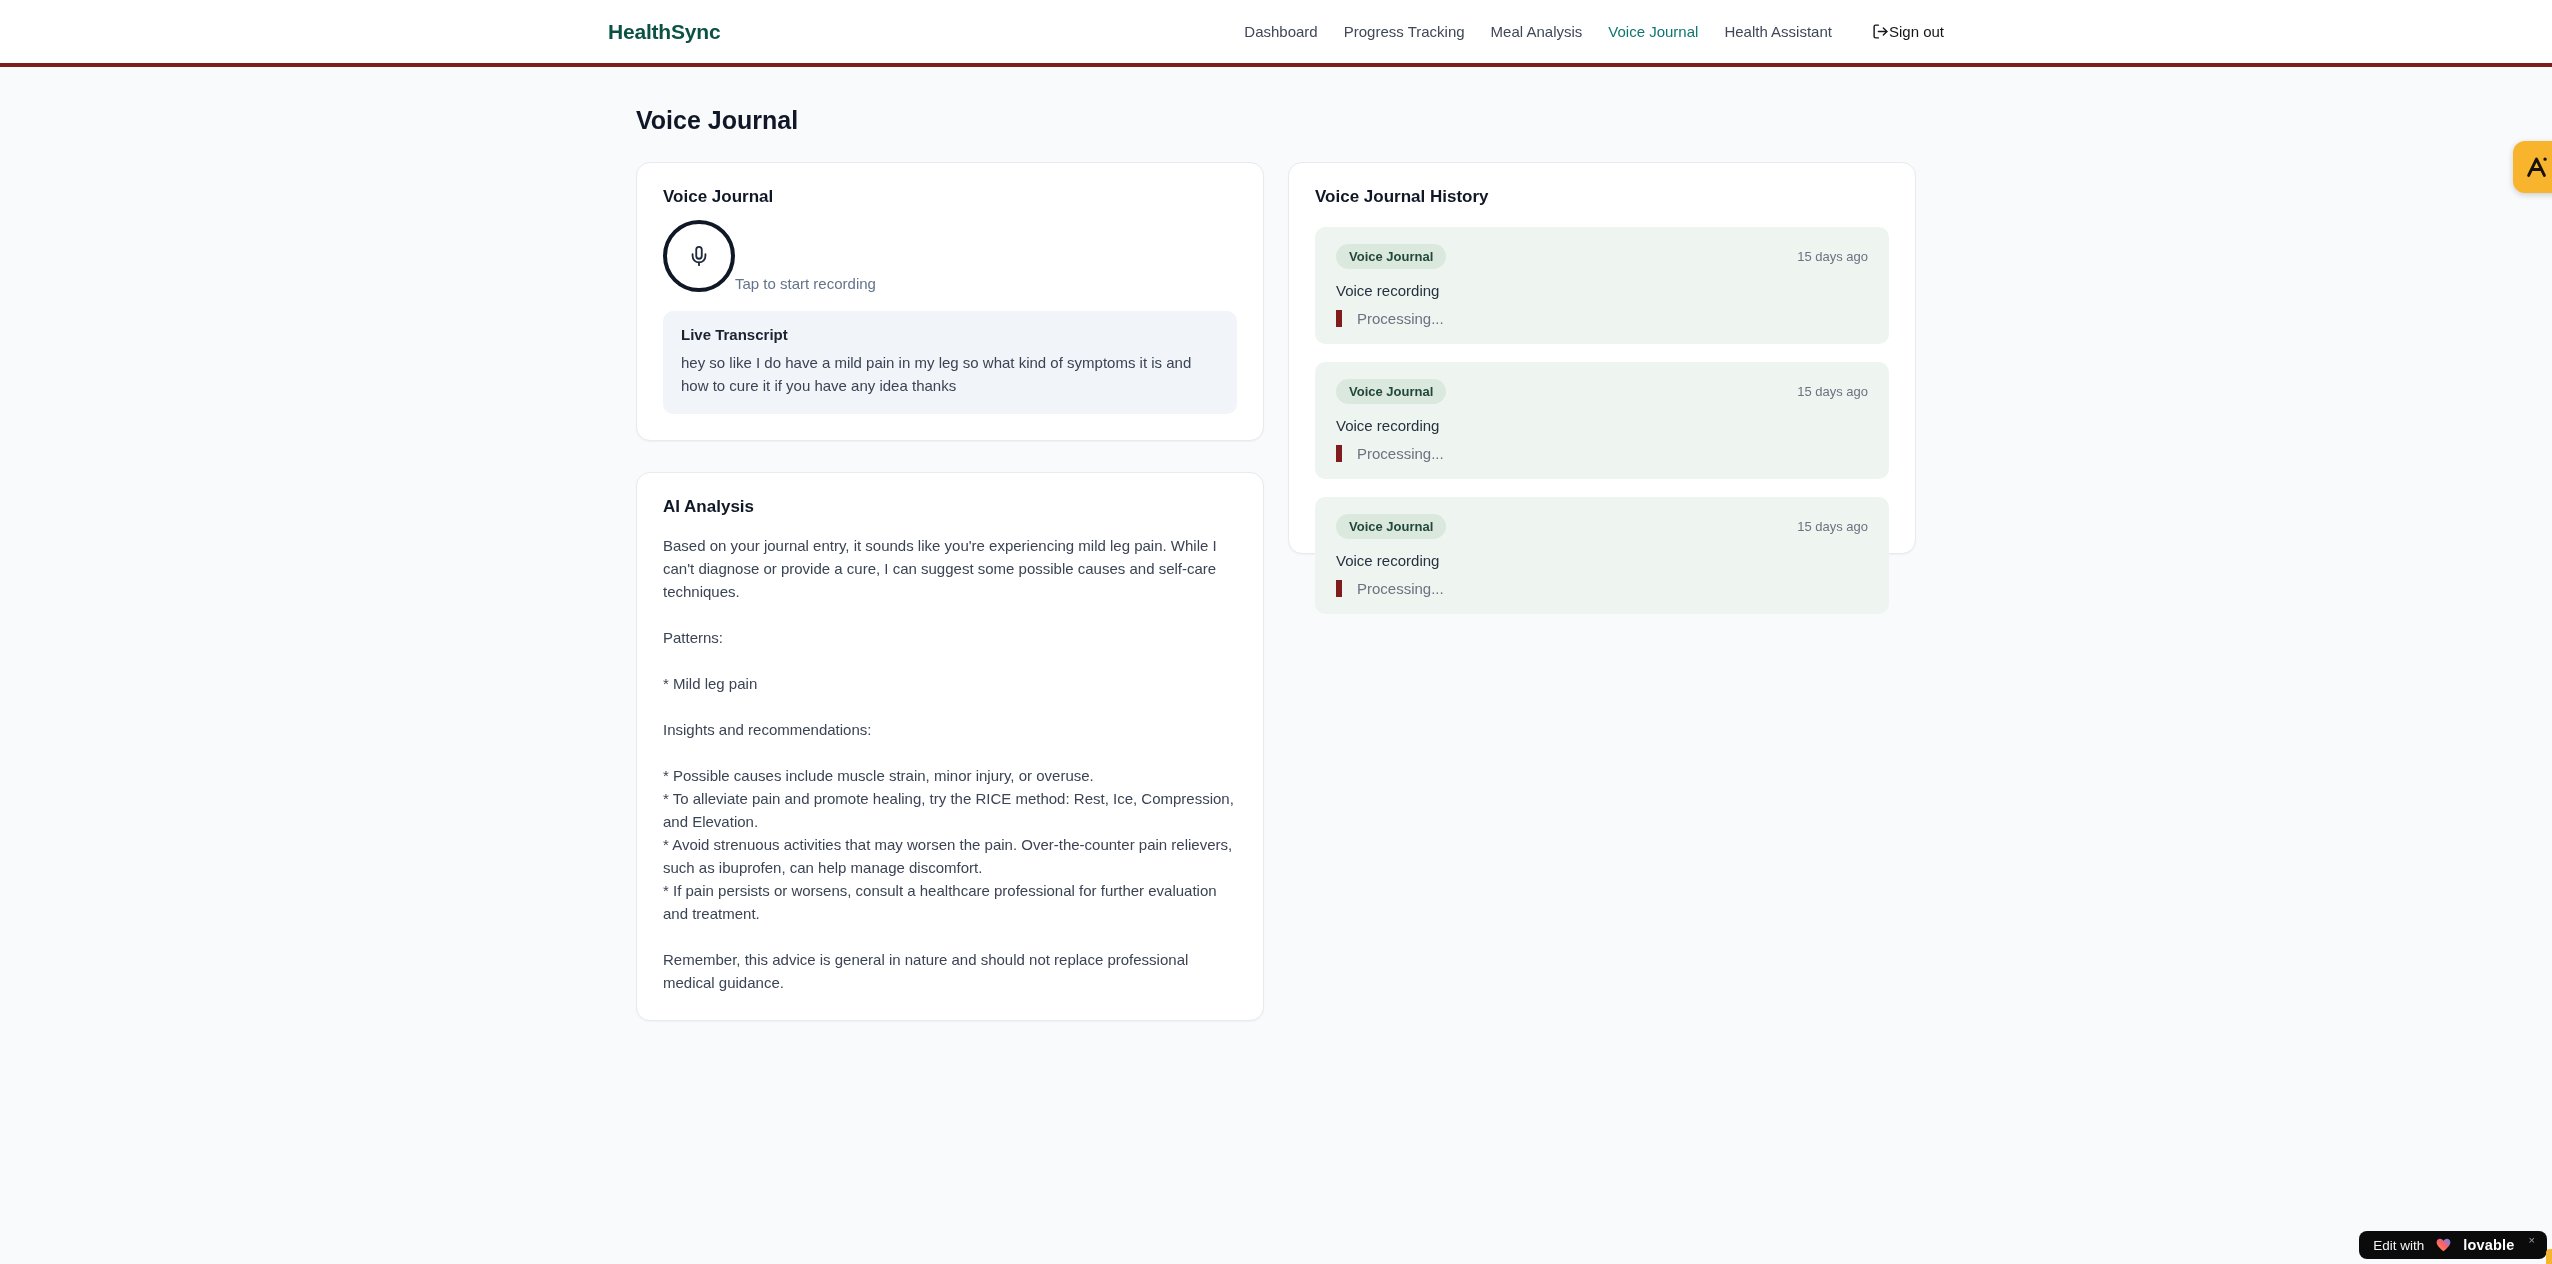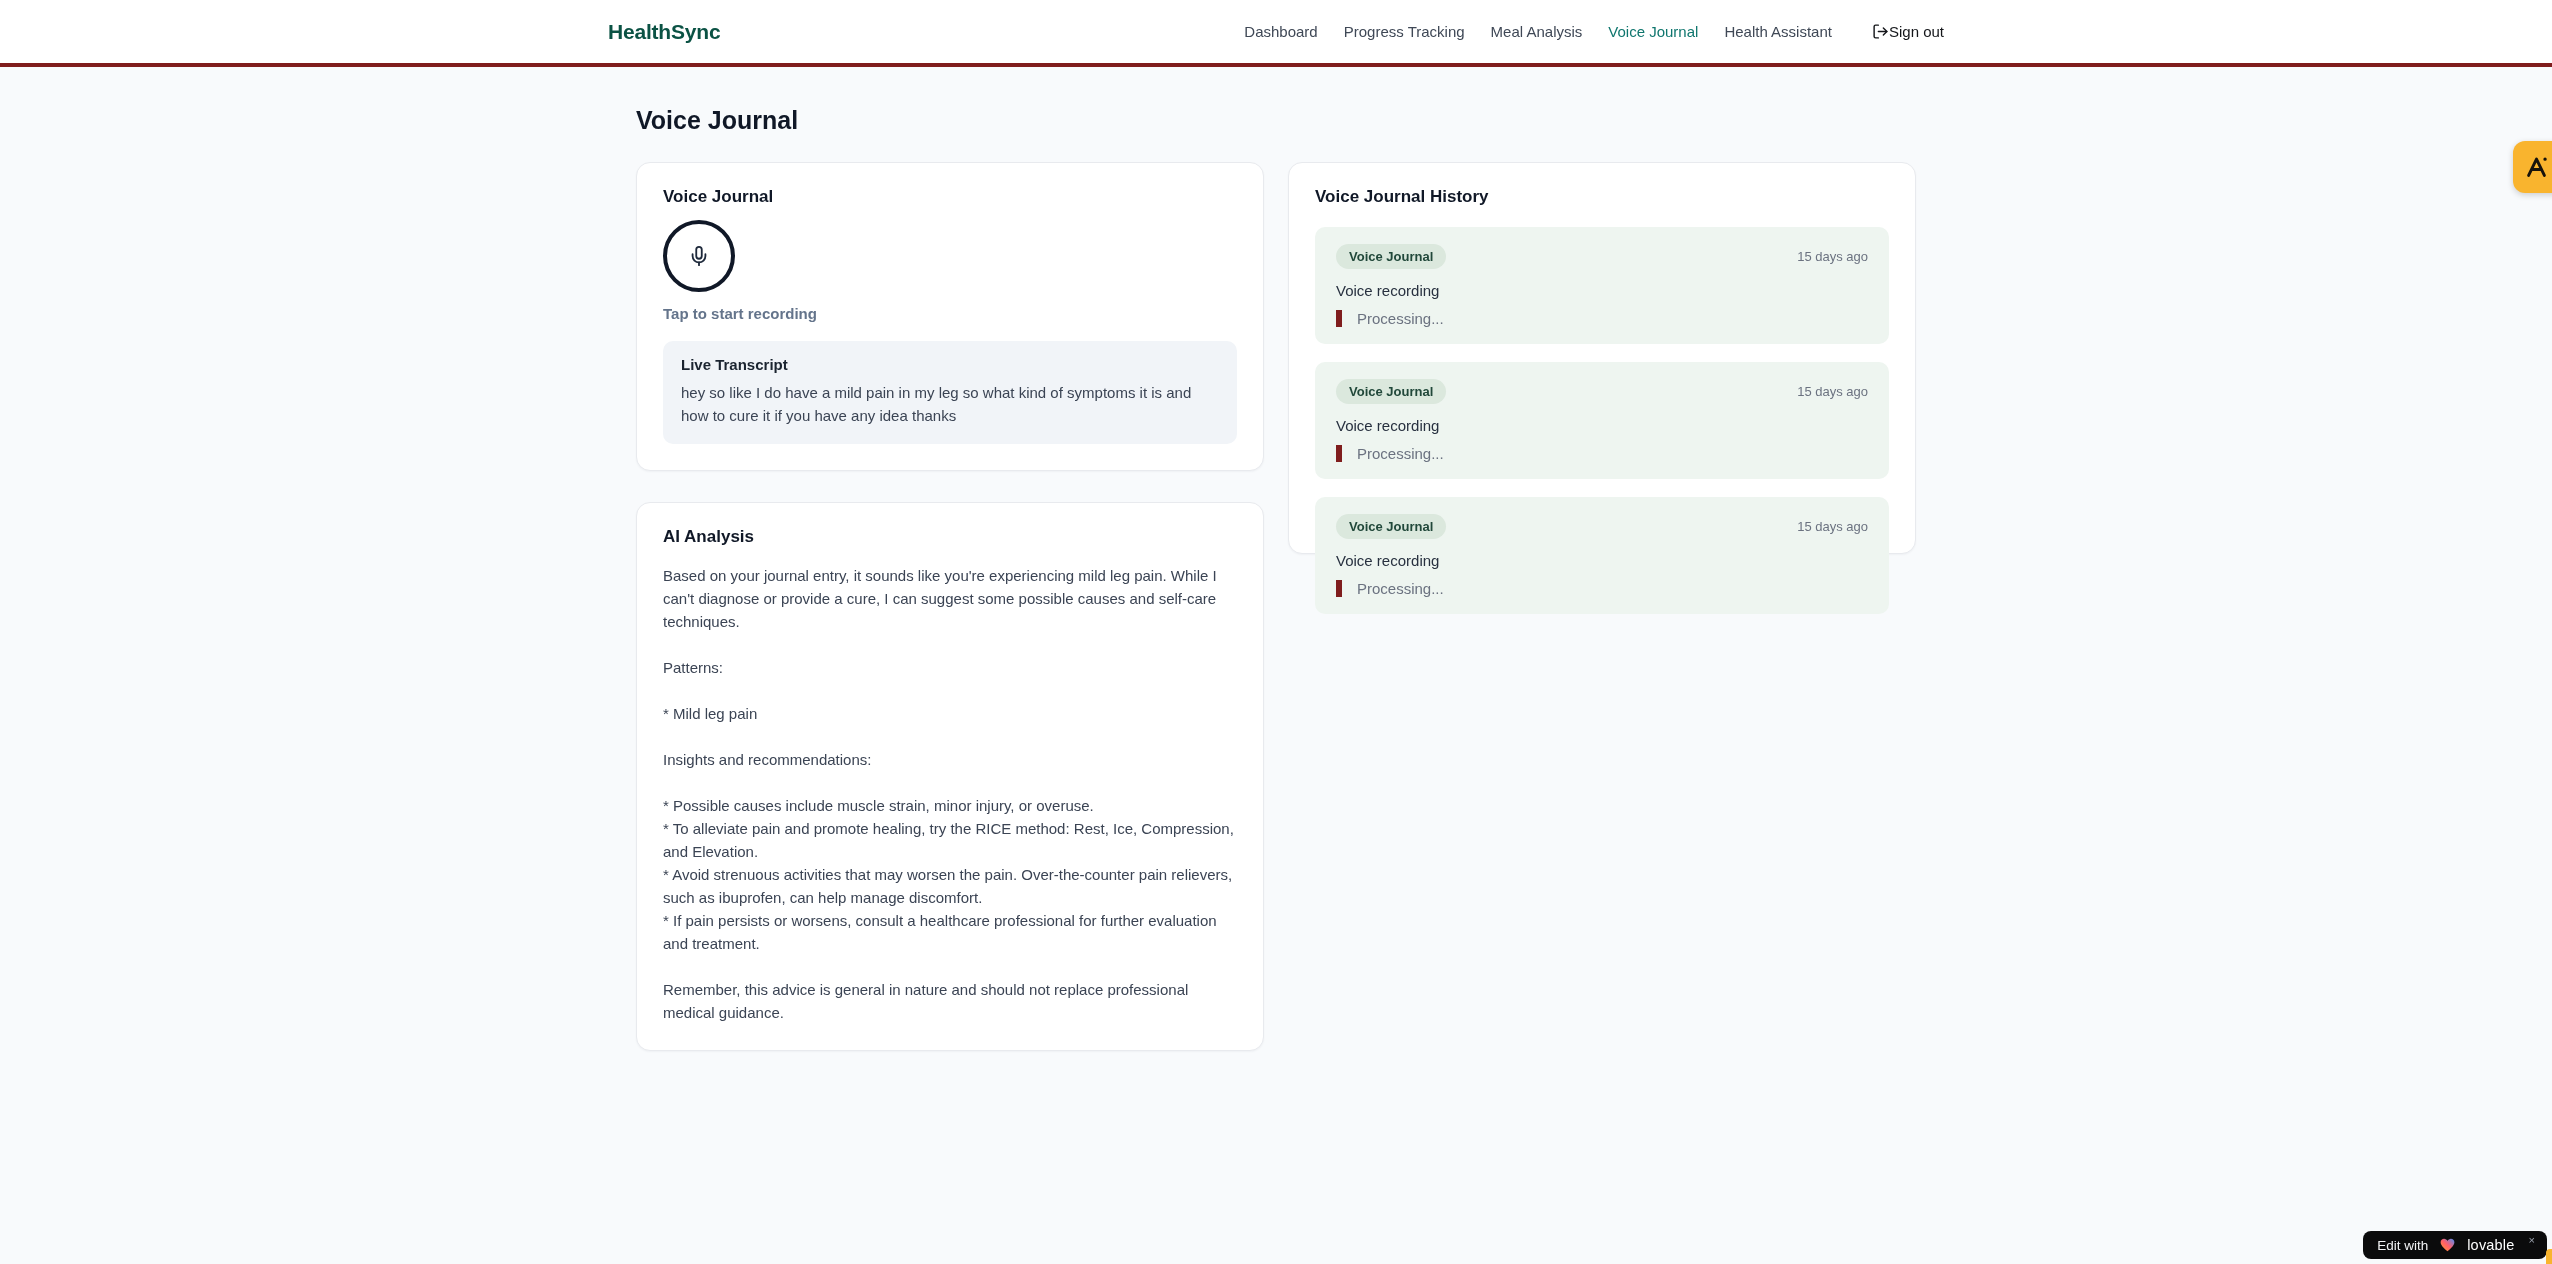--- a/index.html
+++ b/index.html
@@ -46,21 +46,21 @@
   .card {
     background: #ffffff;
     border: 1px solid #e8eaee;
     border-radius: 14px;
     padding: 24px 26px 26px;
     box-shadow: 0 1px 2px rgba(16,24,40,.04);
   }
   .card h2 { font-size: 17px; font-weight: 600; color: #101827; }
 
   
-  .mic-wrap { display: flex; flex-direction: column; align-items: flex-start; margin-top: 13px; font-weight: bold; }
+  .mic-wrap { display: flex; flex-direction: row; align-items: flex-end; margin-top: 13px; }
   .mic-btn {
     width: 72px; height: 72px; border-radius: 50%;
     border: 4px solid #101827; background: #ffffff;
     display: flex; align-items: center; justify-content: center;
     cursor: pointer;
   }
   .mic-hint { margin-top: 13px; font-size: 15px; color: #64748b; }
   .transcript { background: #f1f4f8; border-radius: 10px; padding: 15px 18px 17px; margin-top: 19px; }
   .t-title { font-size: 15px; font-weight: 700; color: #1b2430; margin-bottom: 9px; }
   .t-text { font-size: 15px; color: #3b4454; line-height: 1.5; }
@@ -101,21 +101,21 @@
     box-shadow: 0 2px 6px rgba(0,0,0,.18);
     cursor: pointer;
   }
   .lovable {
     position: fixed; right: 5px; bottom: 5px;
     background: #0b0b0c; border-radius: 8px;
     height: 28px; display: flex; align-items: center;
     padding: 0 12px 0 14px; gap: 12px; cursor: pointer;
   }
   .lov-prefix { color: #f3f4f6; font-size: 13.5px; }
-  .lov-brand { color: #ffffff; font-size: 14.5px; font-weight: 400; letter-spacing: .2px; }
+  .lov-brand { color: #ffffff; font-size: 14.5px; font-weight: 700; letter-spacing: .2px; }
   .lov-x { color: #9ca3af; font-size: 11px; align-self: flex-start; margin: 3px 0 0 2px; }
   .corner-sliver {
     position: fixed; right: 0; bottom: 0;
     width: 6px; height: 15px; background: #f9b42e;
     border-radius: 4px 0 0 0;
   }
 </style>
 </head>
 <body>
 

